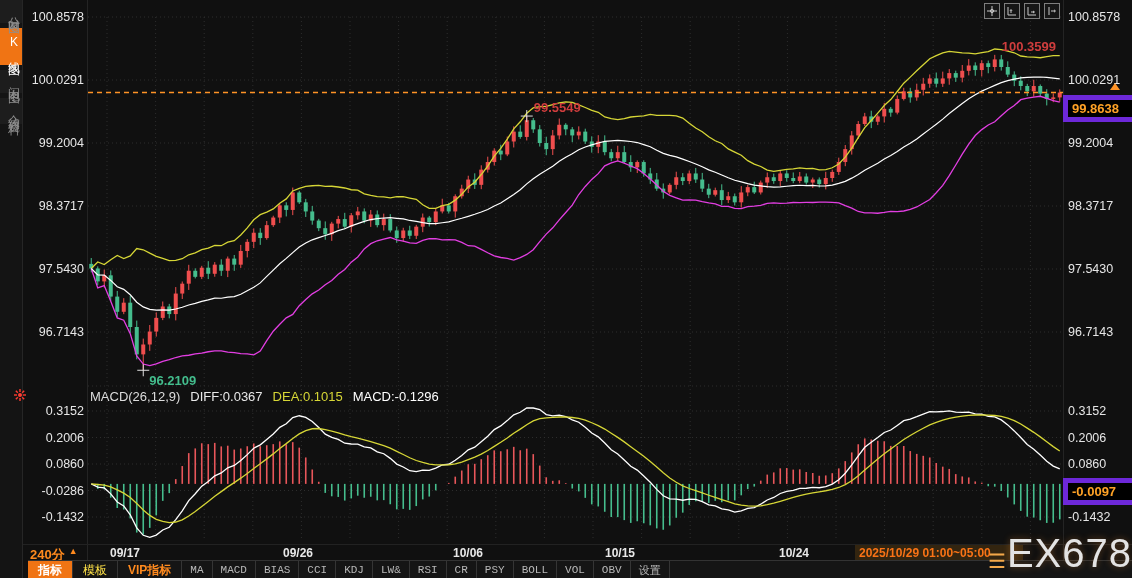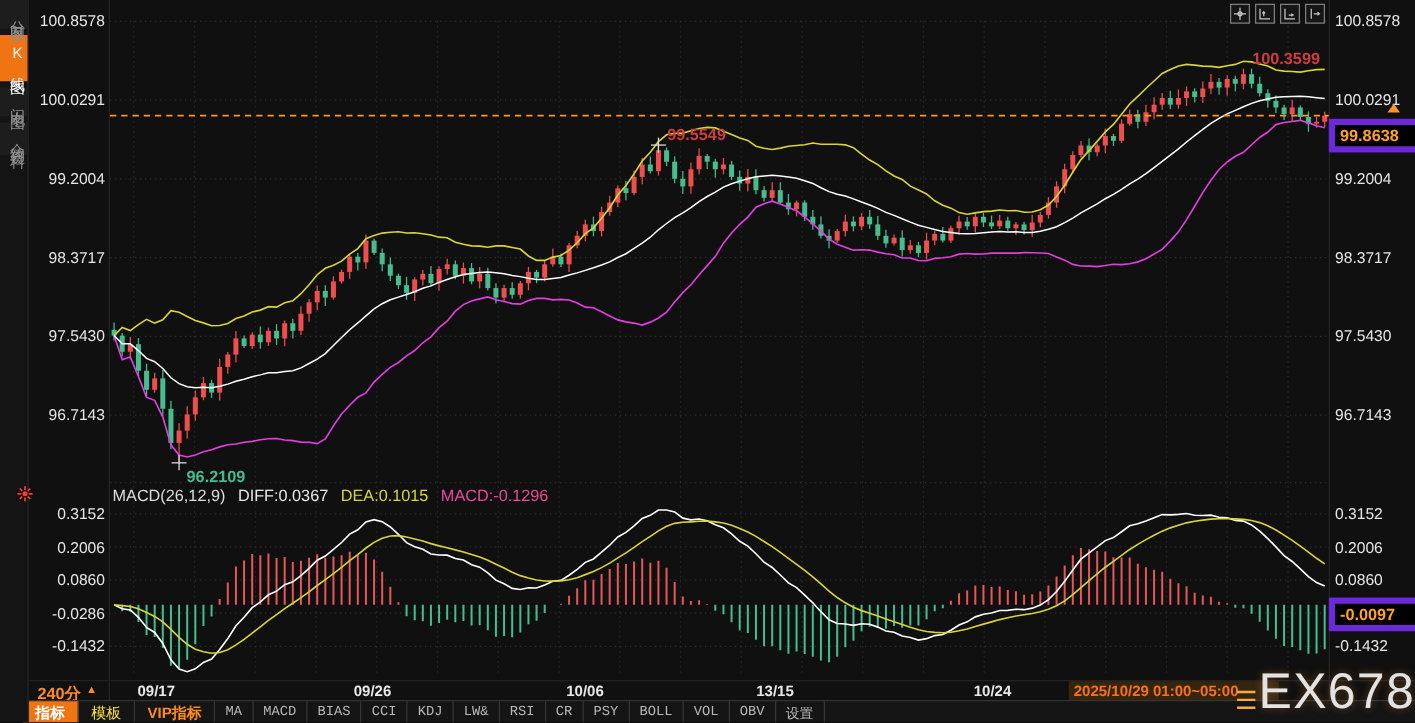--- a/index.html
+++ b/index.html
@@ -32,29 +32,29 @@
   
   .tag{position:absolute;left:1063px;width:64px;height:17px;background:#000;border:5px solid #6d28d9;
        color:#ffa226;font-size:13px;font-weight:700;line-height:17px;padding-left:4px;z-index:8;}
   .up-arrow{position:absolute;width:0;height:0;border-left:5px solid transparent;border-right:5px solid transparent;
             border-bottom:7px solid #ff9326;z-index:9;}
   
   .macd-hdr{position:absolute;left:90px;top:389px;display:flex;gap:10px;font-size:13px;z-index:6;white-space:nowrap;}
   .macd-hdr .nm{color:#dcdcdc;}
   .macd-hdr .diff{color:#e8e8e8;}
   .macd-hdr .dea{color:#d6d636;}
-  .macd-hdr .macd{color:#ec4899;}
+  .macd-hdr .macd{color:#ffffff;}
   
   .timerow{position:absolute;left:22px;right:0;top:544px;height:16px;border-top:1px solid #222;z-index:6;}
   .period-bl{position:absolute;left:8px;top:1px;color:#ff8a1e;font-size:13px;font-weight:700;display:flex;gap:4px;align-items:flex-start;}
   .date-lbl{position:absolute;top:1px;transform:translateX(-50%);color:#e8e8e8;font-size:12px;font-weight:700;}
   .session{position:absolute;top:0px;height:16px;line-height:16px;background:#332510;color:#f97316;
            font-size:12px;font-weight:700;padding:0 4px;}
   
-  .toolbar{position:absolute;left:18px;right:0;top:560px;height:18px;background:#151515;border-top:1px solid #333;
+  .toolbar{position:absolute;left:28px;right:0;top:560px;height:18px;background:#151515;border-top:1px solid #333;
            display:flex;align-items:stretch;z-index:6;}
   .tb{display:flex;align-items:center;padding:0 10px;font-size:12px;color:#fde047;border-right:1px solid #353535;cursor:pointer;white-space:nowrap;}
   .tb.active{background:#f07414;color:#fff;font-weight:700;}
   .tb.vip{color:#ff8a1e;font-weight:700;}
   .tb.ind{font-family:"Liberation Mono",monospace;font-size:11px;color:#b8b8b8;padding:0 8px;}
   
   .wm{position:absolute;right:0px;bottom:6px;display:flex;align-items:flex-end;z-index:60;pointer-events:none;}
   .wm .logo{color:#ffb04d;font-size:20px;line-height:22px;margin-right:1px;opacity:.95;}
   .wm .txt{color:#e3e3e3;font-size:40px;line-height:38px;font-weight:400;letter-spacing:1px;
            text-shadow:0 0 7px rgba(255,150,50,.35);}
@@ -659,21 +659,21 @@
     <span class="diff">DIFF:0.0367</span>
     <span class="dea">DEA:0.1015</span>
     <span class="macd">MACD:-0.1296</span>
   </div>
 
   <div class="timerow">
     <span class="period-bl">
       <span>240分</span>
       <span style="font-size:9px">▲</span>
     </span>
-    <span id="date-labels"><span class="date-lbl" style="left: 103px; text-align: right;">09/17</span><span class="date-lbl" style="left: 276px;">09/26</span><span class="date-lbl" style="left: 430px; margin-left: 16px;">10/06</span><span class="date-lbl" style="left: 598px;">13/15</span><span class="date-lbl" style="left: 772px;">10/24</span></span>
+    <span id="date-labels"><span class="date-lbl" style="left: 103px; text-align: right;">09/17</span><span class="date-lbl" style="left: 276px;">09/26</span><span class="date-lbl" style="left: 430px; margin-left: 16px;">10/06</span><span class="date-lbl" style="left: 598px;">10/15</span><span class="date-lbl" style="left: 772px;">10/24</span></span>
     <span class="session" id="session-box" style="left: 833px; min-width: 160px;">2025/10/29 01:00~05:00</span>
   </div>
 
   <div class="toolbar" id="toolbar">
       <div class="tb active">指标</div>
       <div class="tb">模板</div>
       <div class="tb vip">VIP指标</div>
       <div class="tb ind">MA</div>
       <div class="tb ind">MACD</div>
       <div class="tb ind">BIAS</div>

